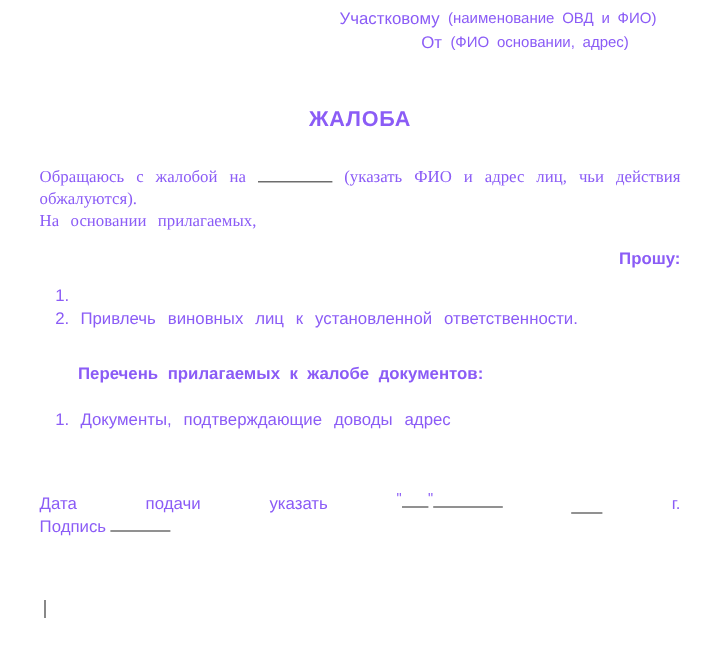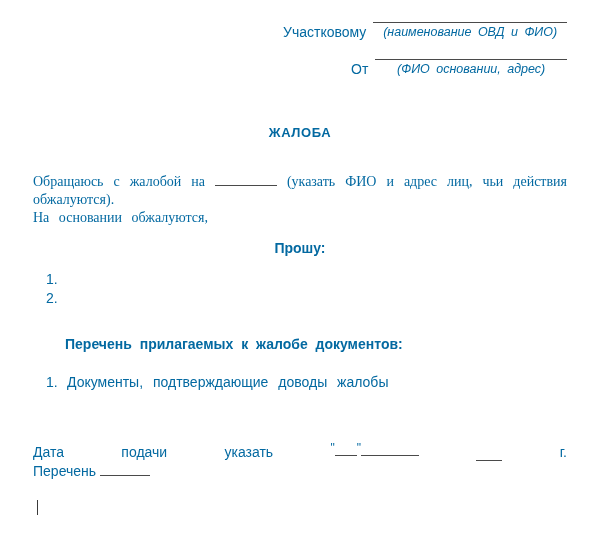--- a/index.html
+++ b/index.html
@@ -5,45 +5,45 @@
   html, body { margin: 0; padding: 0; background: #ffffff; }
   .page {
     position: relative;
     width: 600px;
     height: 557px;
     background: #ffffff;
     box-sizing: border-box;
     padding: 6px 33px 0 33px;
     font-family: "Liberation Sans", "DejaVu Sans", sans-serif;
     font-size: 14px;
-    color: #0369a1;
+    color: #8b5cf6;
     overflow: hidden;
   }
 
   
   .hdr { width: 284px; margin-left: auto; }
   .hdr-row { display: flex; align-items: flex-end; line-height: 18px; }
   .hdr-row.from { padding-left: 68px; margin-top: 2px; }
   .hdr-label { white-space: nowrap; padding-right: 7px; }
-  .hdr-col { flex: 1; display: flex; flex-direction: column; min-width: 0; font-style: italic; }
+  .hdr-col { flex: 1; display: flex; flex-direction: row; min-width: 0; }
   .hdr-line { height: 16px; border-bottom: 1px solid #4a4a4a; }
   .hdr-caption {
     text-align: center;
     font-size: 12.5px;
     line-height: 17px;
     word-spacing: 3px;
     white-space: nowrap;
     margin-top: 1px;
   }
 
   
   .title {
     margin: 46px 0 0 0;
     text-align: center;
-    font-size: 13px;
+    font-size: 18px;
     font-weight: bold;
     letter-spacing: 0.6px;
     line-height: 18px;
   }
 
   
   .para {
     margin: 0;
     text-align: justify;
     line-height: 18px;
@@ -63,21 +63,21 @@
   .w62 { width: 62px; }
   .w60 { width: 60px; }
   .w20 { width: 22px; }
   .w56 { width: 58px; }
   .w26 { width: 26px; }
   .w50 { width: 50px; }
 
   
   .request-heading {
     margin-top: 12px;
-    text-align: center;
+    text-align: right;
     font-weight: bold;
     line-height: 18px;
   }
   .num-list { margin-top: 13px; }
   .num-list.attach { margin-top: 20px; }
   .list-item { display: flex; line-height: 19px; word-spacing: 6px; }
   .list-num {
     width: 21px;
     margin-left: 13px;
     flex-shrink: 0;
@@ -137,51 +137,52 @@
 
   <div class="title">ЖАЛОБА</div>
 
   <p class="para p1">
     <span>Обращаюсь с жалобой на</span>
     <span class="blank w62"></span>
     <span>(указать ФИО и адрес лиц, чьи действия обжалуются).</span>
   </p>
 
 
-  <p class="para p3">На основании обжалуются,</p>
+  <p class="para p3">На основании прилагаемых,</p>
 
   <div class="request-heading">Прошу:</div>
 
   <div class="num-list">
     <div class="list-item">
       <span class="list-num">1.</span>
     </div>
     <div class="list-item">
       <span class="list-num">2.</span>
+      <span>Привлечь виновных лиц к установленной ответственности.</span>
     </div>
   </div>
 
   <div class="attach-heading">Перечень прилагаемых к жалобе документов:</div>
 
   <div class="num-list attach">
     <div class="list-item">
       <span class="list-num">1.</span>
-      <span>Документы, подтверждающие доводы жалобы</span>
+      <span>Документы, подтверждающие доводы адрес</span>
     </div>
   </div>
 
   <div class="date-row">
     <span>Дата</span>
     <span>подачи</span>
     <span>указать</span>
     <span class="date-group"><span class="q">"</span><span class="blank w20"></span><span class="q">"</span><span class="blank w56"></span></span>
     <span class="blank w26"></span>
     <span>г.</span>
   </div>
 
   <div class="sign-row">
-    <span>Перечень</span>
+    <span>Подпись</span>
     <span class="blank w50"></span>
   </div>
 
   <div class="caret"></div>
 
 </div>
 
 </body></html>

